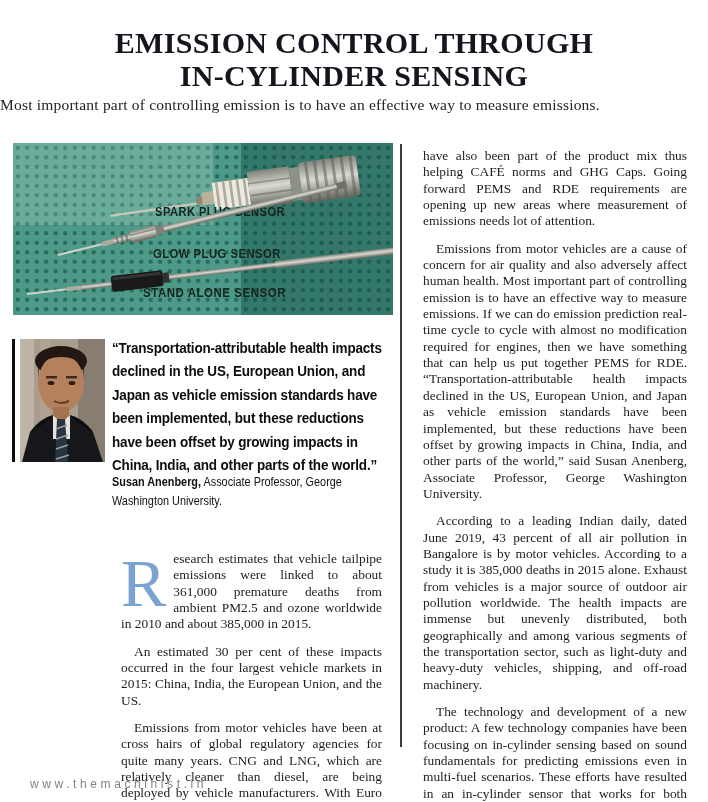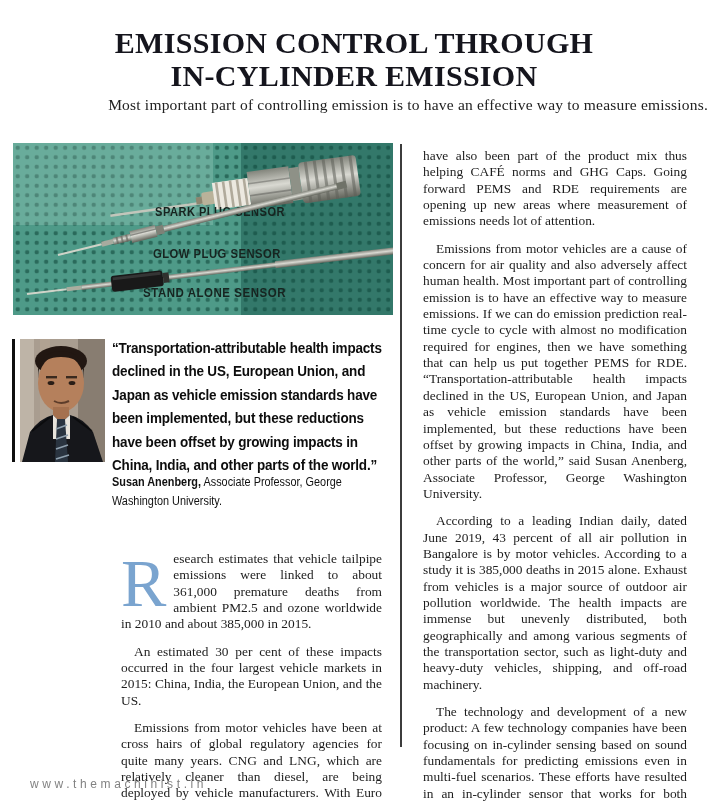--- a/index.html
+++ b/index.html
@@ -7,21 +7,21 @@
     position:relative;width:708px;height:802px;background:#ffffff;
     margin:0 auto;overflow:hidden;
     font-family:"Liberation Serif",serif;color:#1e1e1e;
   }
   .title{
     position:absolute;top:26px;left:0;width:708px;text-align:center;
     font-family:"Liberation Serif",serif;font-weight:bold;
     font-size:30px;line-height:33px;color:#15151d;letter-spacing:.3px;
   }
   .subtitle{
-    position:absolute;top:96px;left:0;width:708px;text-align:right;
+    position:absolute;top:96px;left:0;width:708px;text-align:left;
     font-size:15.5px;color:#222;letter-spacing:.2px;
   }
   .sensor-photo{position:absolute;left:13px;top:143px;width:380px;height:172px;}
   .sensor-photo svg{display:block;}
   .col-divider{position:absolute;left:400px;top:144px;width:2px;height:603px;background:#3c3c3c;}
   .body-text{
     font-size:13.4px;line-height:16.35px;text-align:justify;color:#1c1c1c;
   }
   .body-text p{margin:11px;}
   .body-text p.ind{text-indent:13px;}
@@ -56,21 +56,21 @@
     letter-spacing:.6px;fill:#172420;
   }
 </style>
 </head>
 <body>
 
 <div class="page">
 
   <div class="title">
     <div>EMISSION CONTROL THROUGH</div>
-    <div>IN-CYLINDER EMISSION</div>
+    <div>IN-CYLINDER SENSING</div>
   </div>
 
   <div class="subtitle">Most important part of controlling emission is to have an effective way to measure emissions.</div>
 
   <div class="sensor-photo">
     <svg width="380" height="172" viewBox="0 0 380 172">
       <defs>
         <pattern id="dots" width="9.5" height="9.5" patternUnits="userSpaceOnUse">
           <rect width="9.5" height="9.5" fill="#4e9a88"></rect>
           <circle cx="4.7" cy="4.7" r="2.2" fill="#2a6a5b"></circle>

